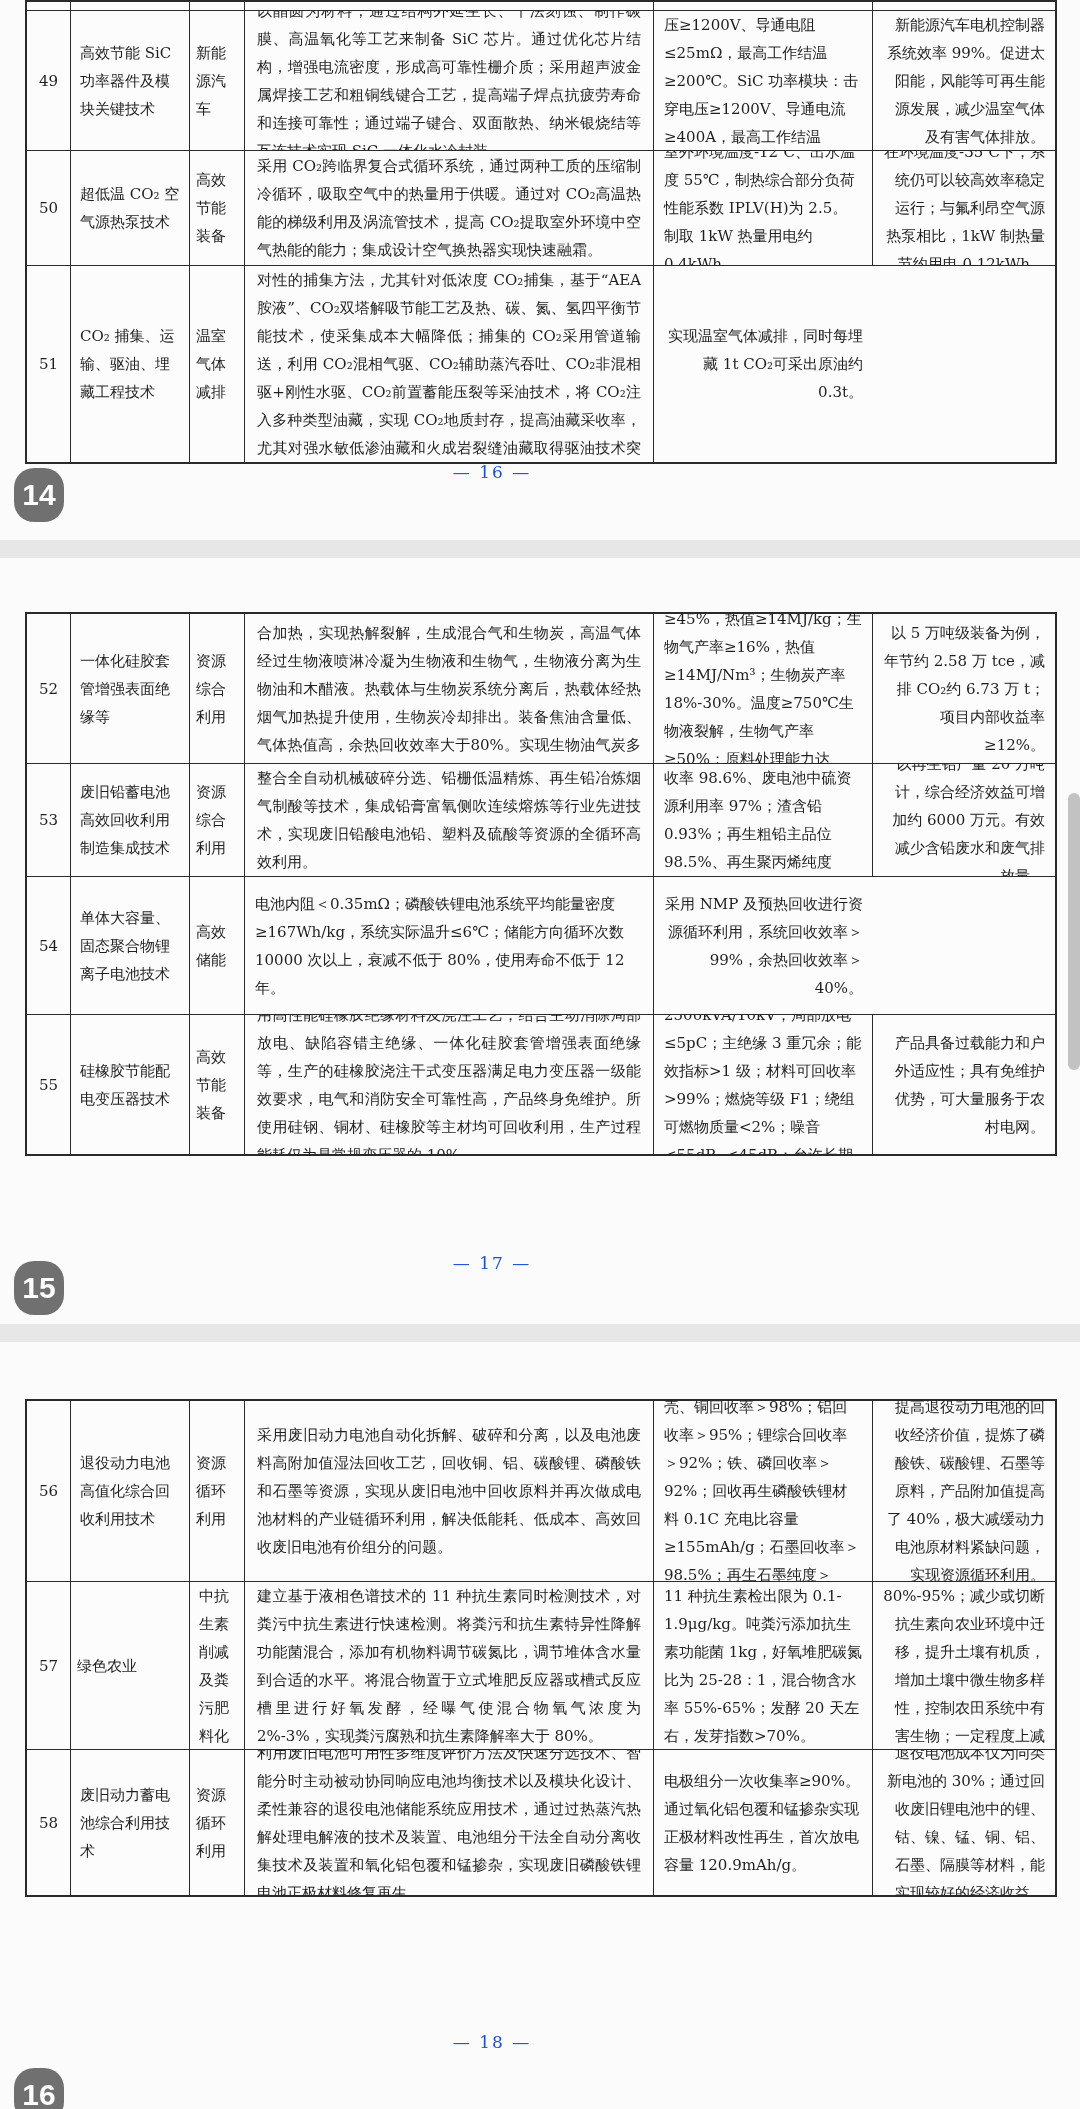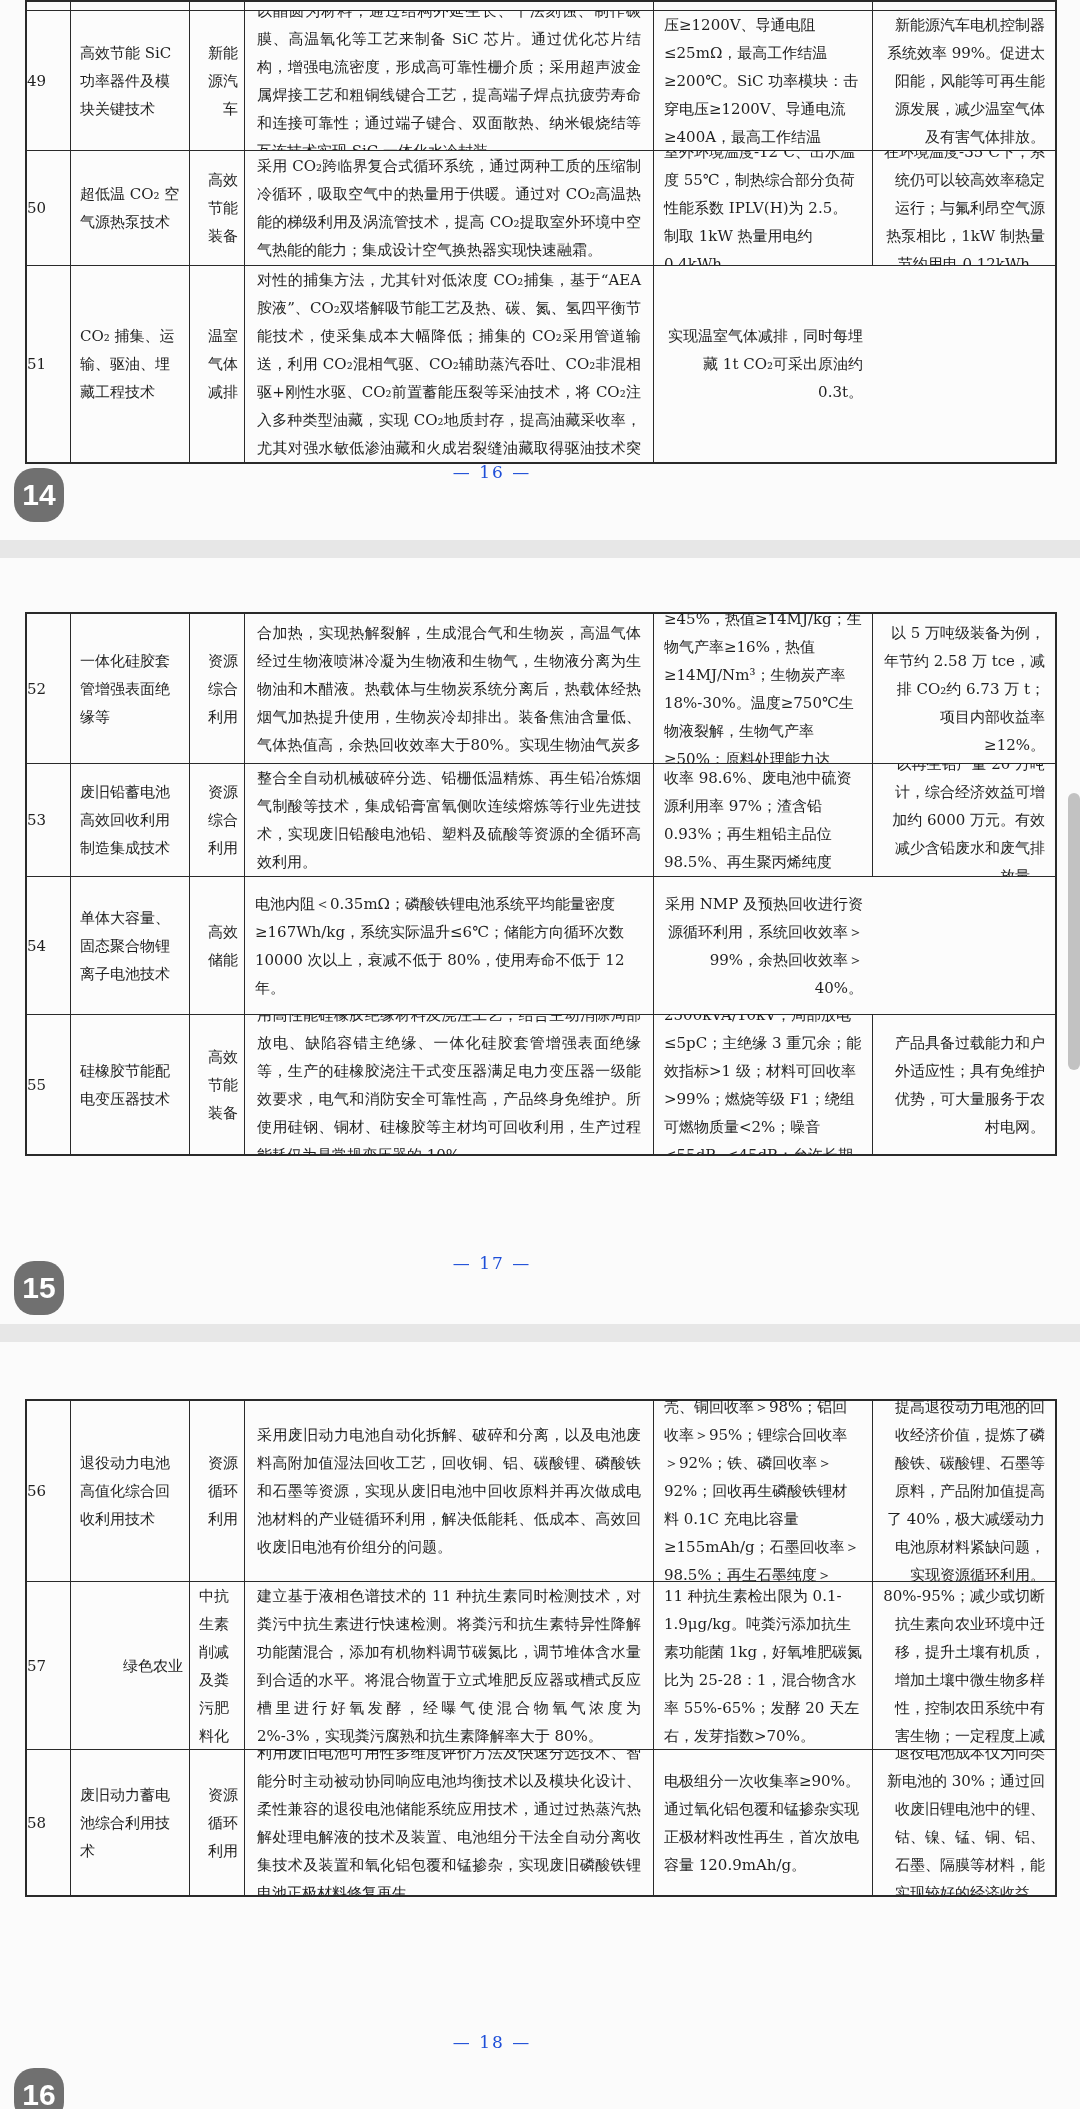--- a/index.html
+++ b/index.html
@@ -41,23 +41,23 @@
     border-right:1px solid #2a2a2a;
     box-sizing:border-box;
     display:flex;
     align-items:center;
     overflow:hidden;
     font-size:15px;
     line-height:28px;
   }
   .cell:last-child{border-right:none;}
   .cell > span{display:block;width:100%;}
-  .c1{justify-content:center;}
+  .c1{justify-content:center;text-align:center;}
   .c2{padding:2px 9px;text-align:left;}
-  .c3{padding:2px 6px;justify-content:center;text-align:right;}
+  .c3{padding:2px 6px;justify-content:center;text-align:left;}
   .c4{padding:4px 12px;text-align:justify;}
   .c5{padding:4px 10px;text-align:left;}
   .c6{padding:4px 10px;text-align:right;}
   .sliver{height:9px;}
   .sliver .cell{height:9px;}
   .r49{height:140px;}
   .r50{height:115px;}
   .r51{height:196px;}
   .r52{height:150px;}
   .r53{height:113px;}

